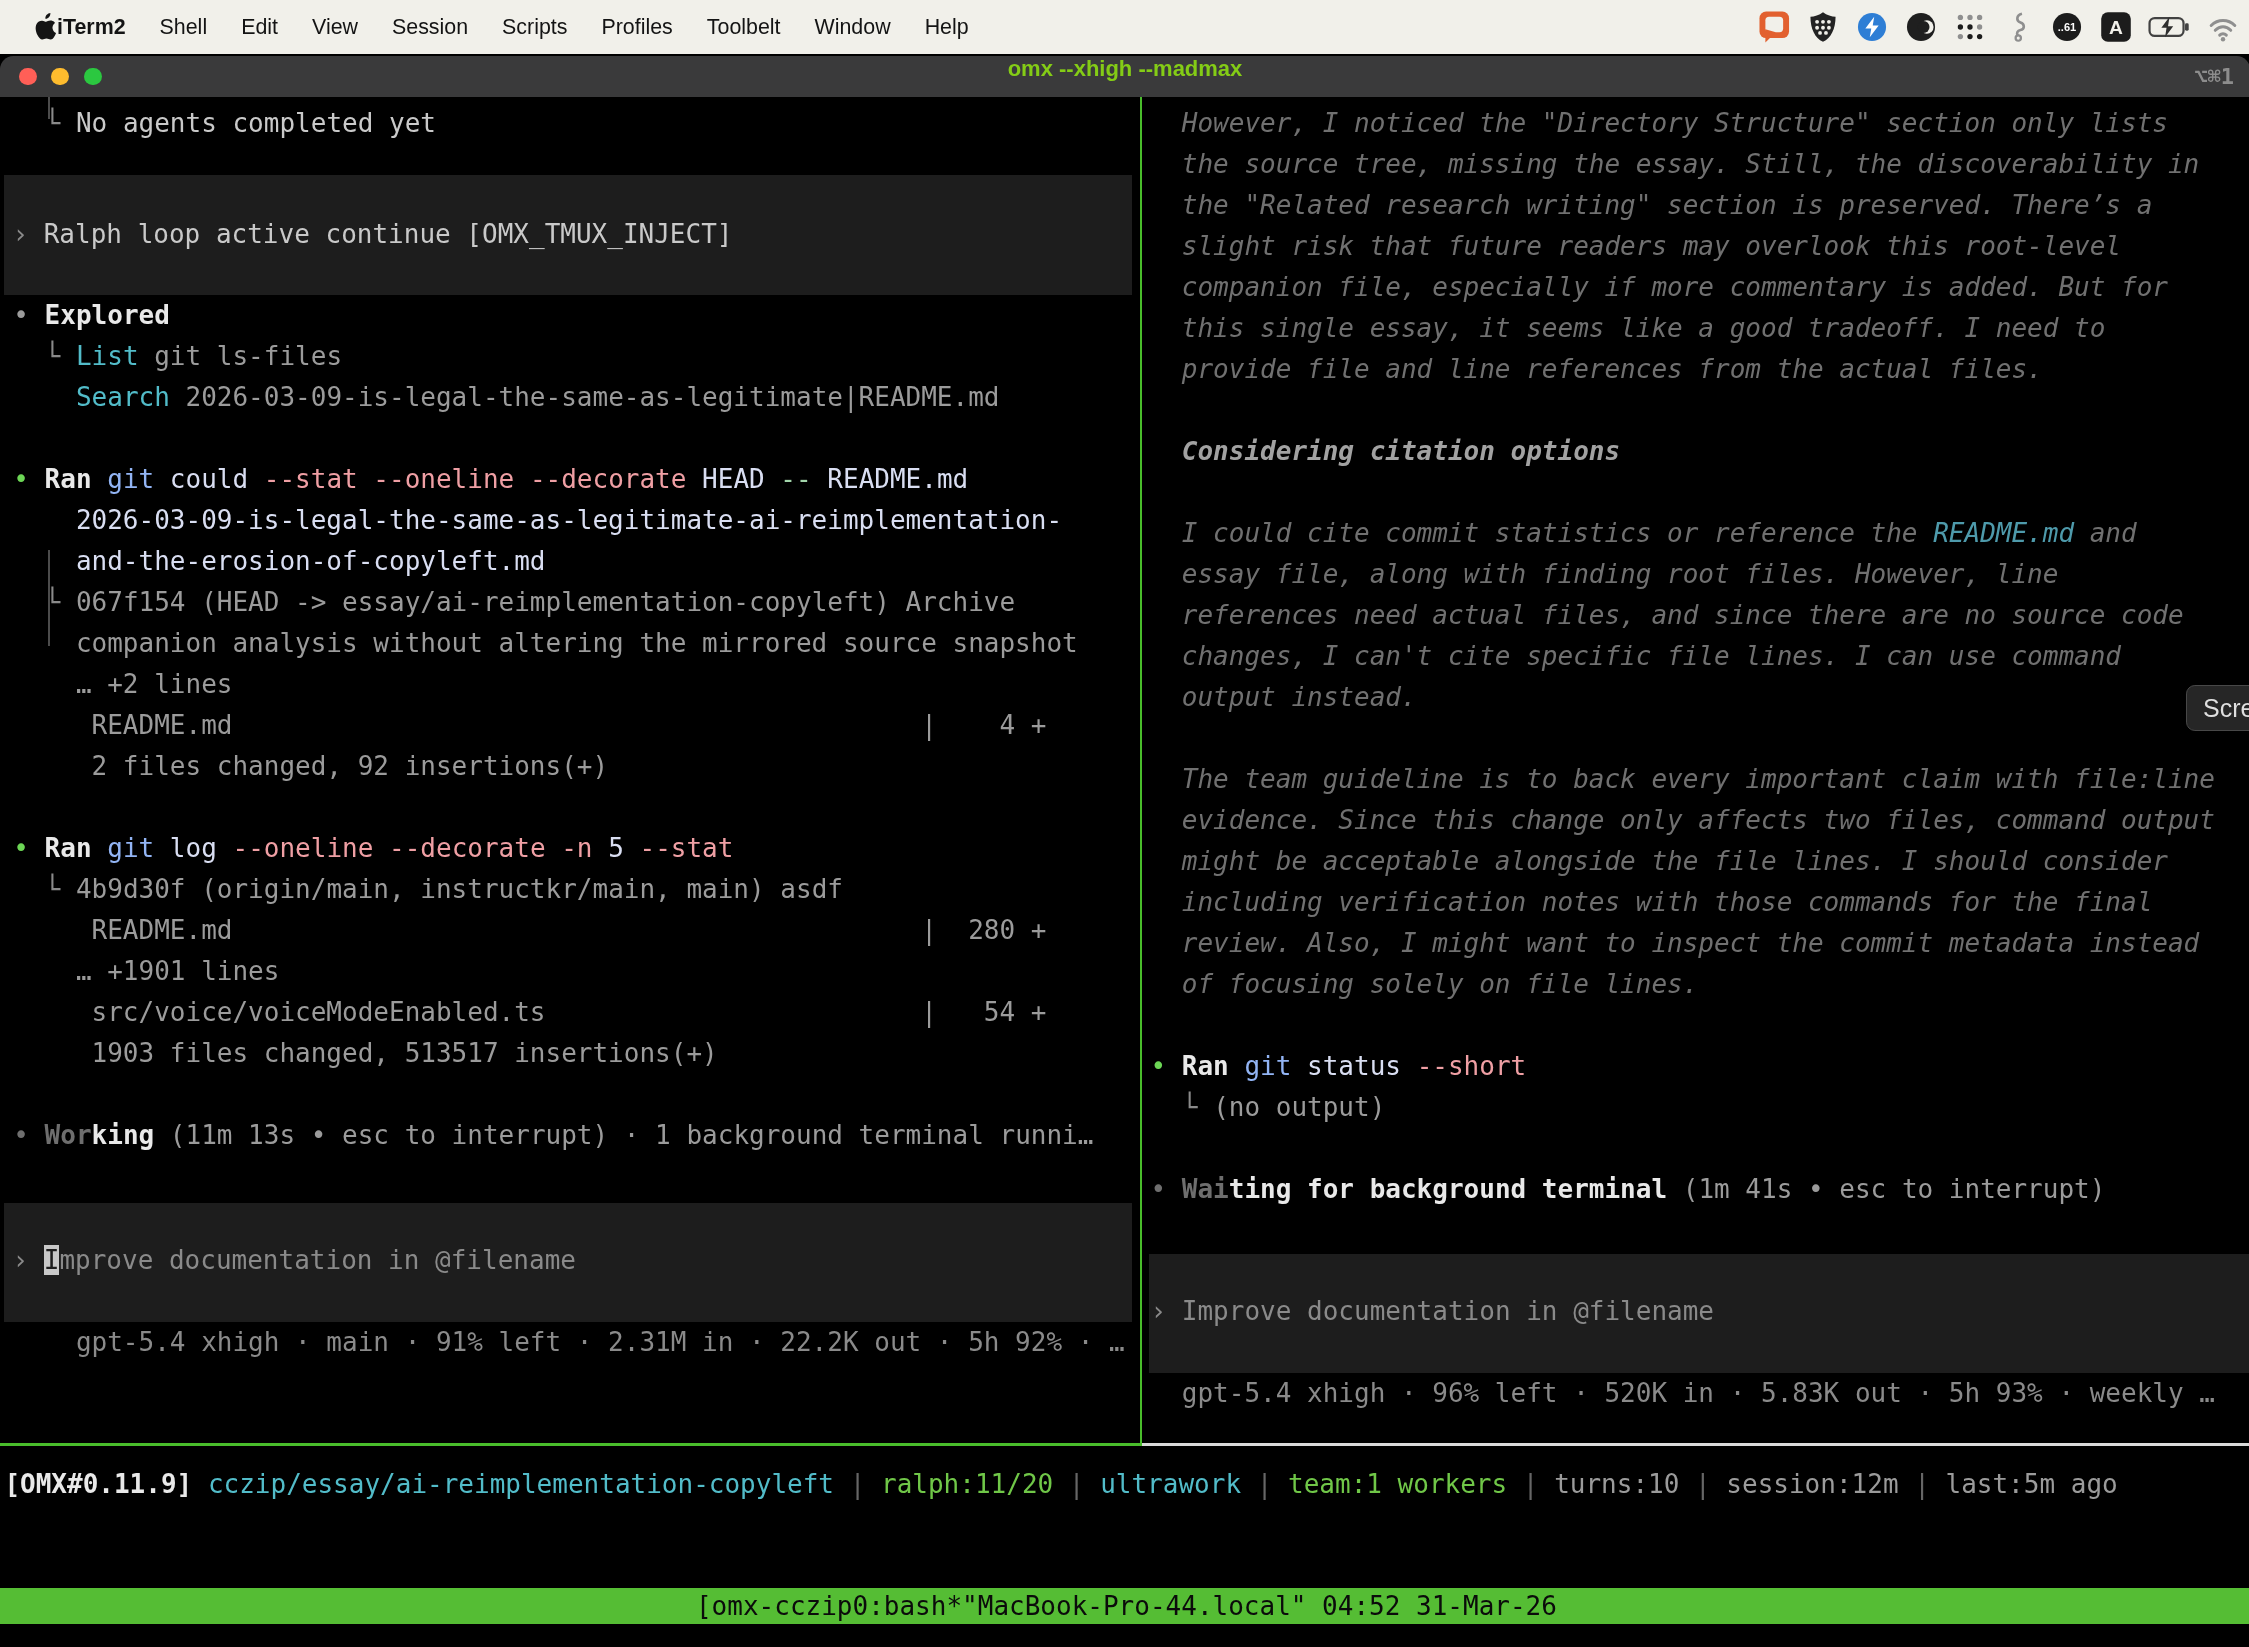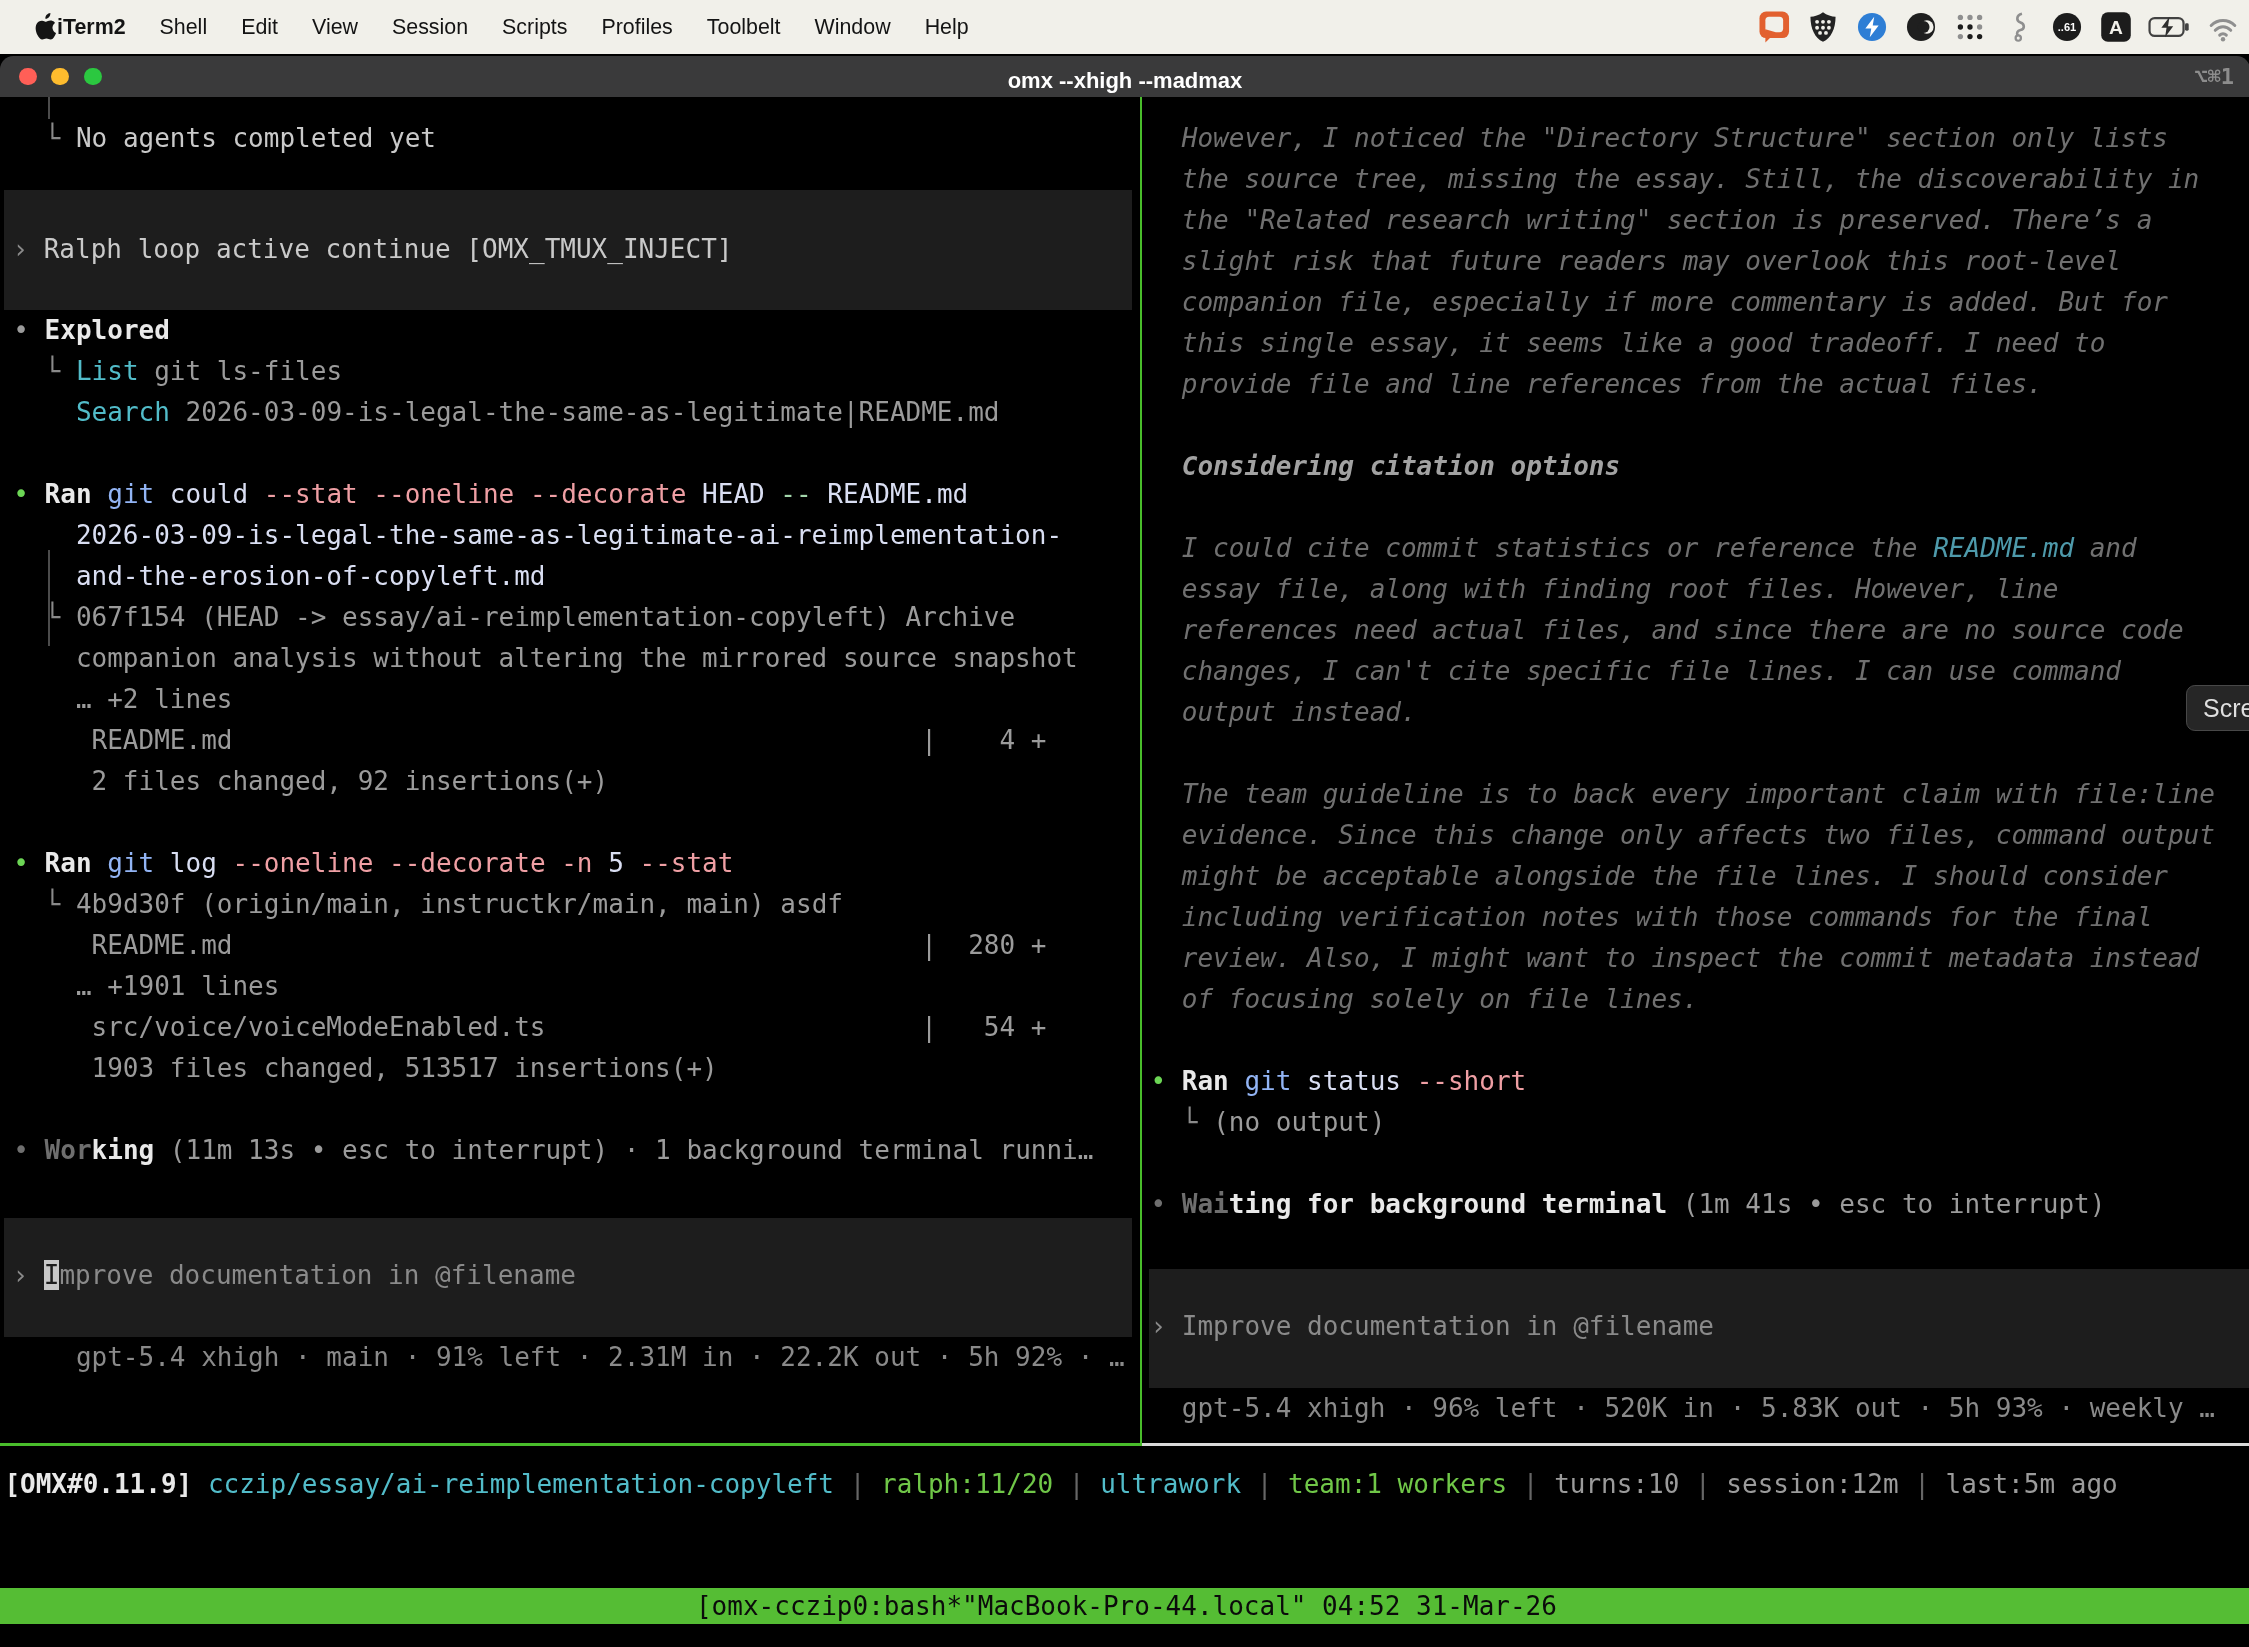--- a/index.html
+++ b/index.html
@@ -14,29 +14,29 @@
   .menu-item{white-space:nowrap}
   .menu-item.bold{font-weight:700}
   .status-icons{margin-left:auto;display:flex;align-items:center;gap:14.8px;padding-right:10.3px}
   .sicon{display:flex;align-items:flex-end;justify-content:center}
 
   
   .titlebar{position:absolute;left:0;top:56px;width:2250px;height:41px;background:#3a3a3b;
             border-radius:13.3px 13.3px 0 0;z-index:5}
   .lights{position:absolute;left:19px;top:11.8px;display:flex;gap:14.8px}
   .tl{width:17.7px;height:17.7px;border-radius:50%}
-  .wtitle{position:absolute;left:0;right:0;top:12px;height:41px;line-height:41px;text-align:center;
-          color:#ffffff;font:600 22px "Liberation Sans",sans-serif}
+  .wtitle{position:absolute;left:0;right:0;top:0;height:41px;line-height:41px;text-align:center;
+          color:#84cc16;font:600 22px "Liberation Sans",sans-serif}
   .wshort{position:absolute;right:16px;top:0;height:41px;line-height:41px;color:#8d8d8d;
           font-size:22px;font-weight:600;font-family:"DejaVu Sans Mono","DejaVu Sans",monospace}
 
   
   .terminal{position:absolute;left:0;top:97px;width:2250px;height:1550px;background:#000}
   .pane{position:absolute;top:0;height:1348px;overflow:hidden;font-size:26px;
-        padding-top:21px;box-sizing:border-box}
+        padding-top:6px;box-sizing:border-box}
   .left-pane{left:0;width:1140px;padding-left:13.3px;position:absolute}
   .right-pane{left:1149px;width:1101px;padding-left:1.5px;position:absolute}
   .tline{height:41px;line-height:41px;white-space:pre}
 
   
   .sg-out{color:#9b9b9b}
   .sg-bright{color:#c9c9c9}
   .sg-tree{color:#8a8a8a}
   .sg-bg{color:#6cd655}
   .sg-bw{color:#e9e9e9;font-weight:bold}

